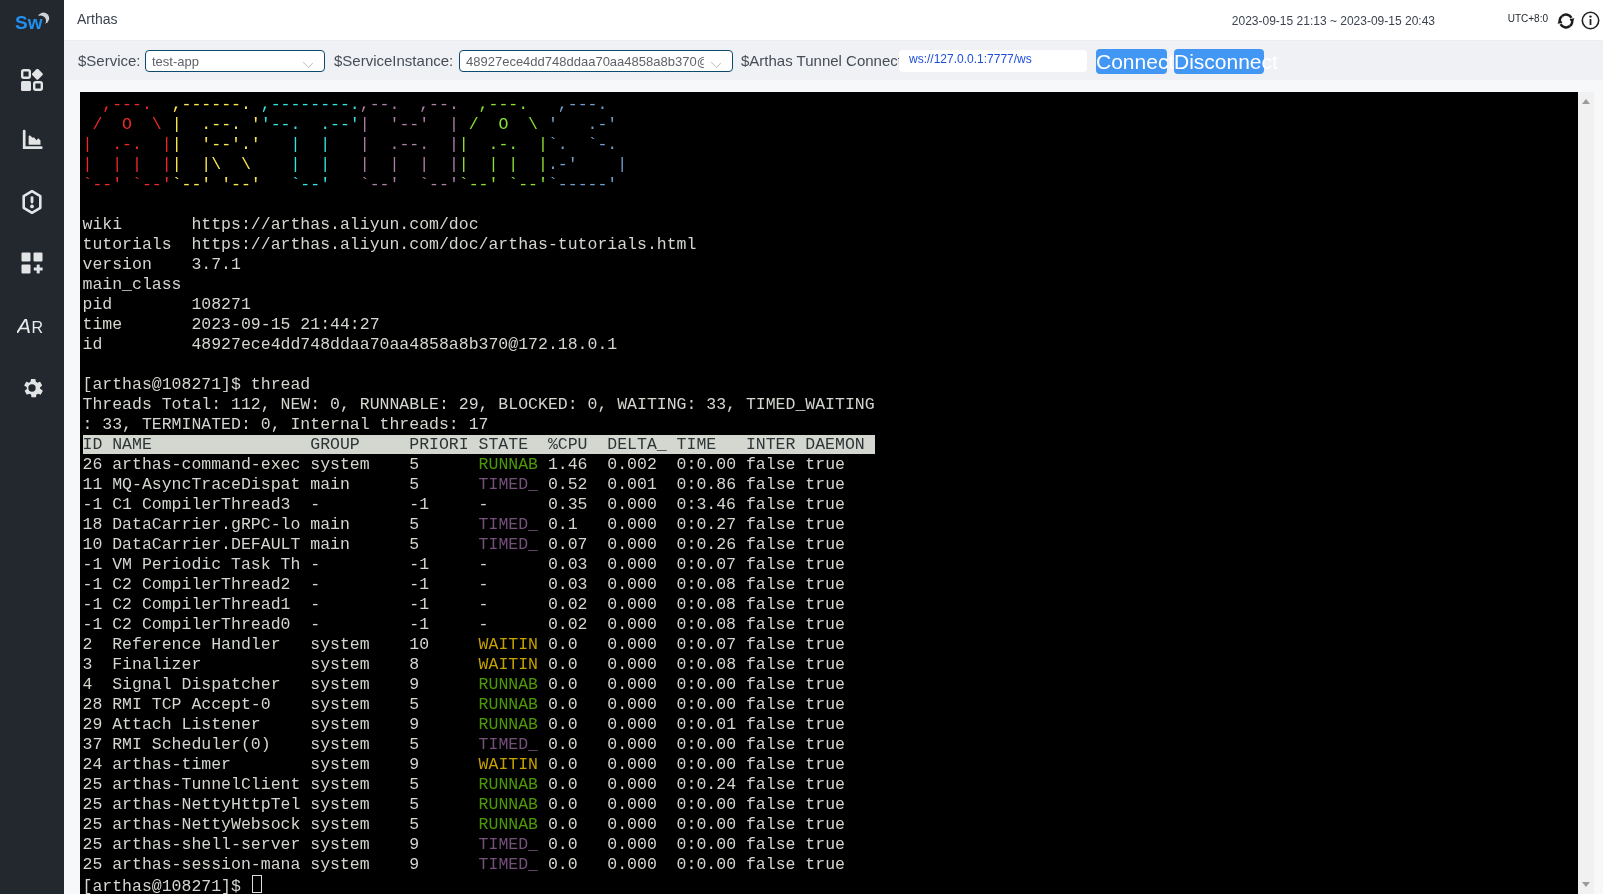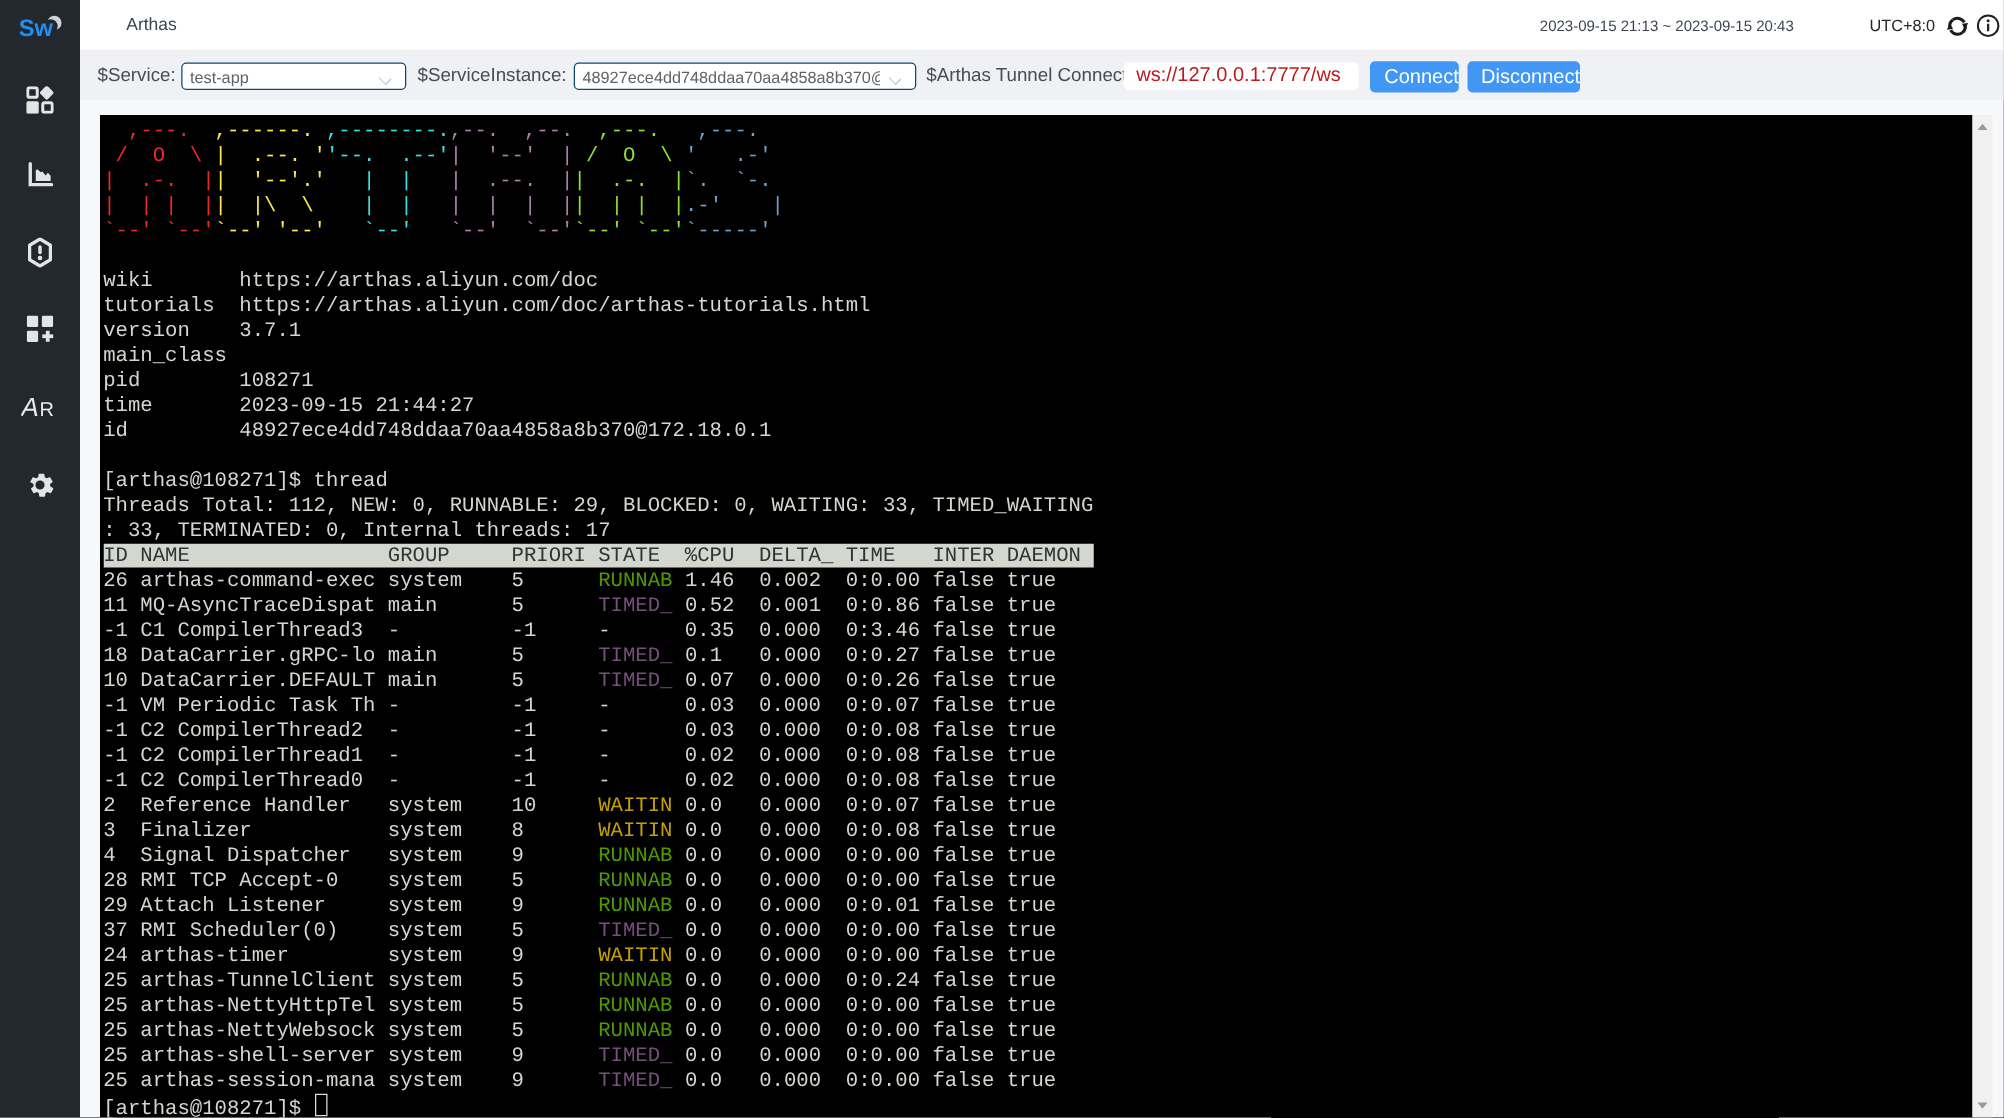--- a/index.html
+++ b/index.html
@@ -3,34 +3,34 @@
 <style>
 * { margin:0; padding:0; box-sizing:border-box; }
 body { width:1603px; height:894px; position:relative; overflow:hidden;
   background:#f7f8fa; font-family:"Liberation Sans", sans-serif; }
 
 #side { position:absolute; left:0; top:0; width:64px; height:894px; background:#23272e; }
 #side svg { position:absolute; left:50%; transform:translateX(-50%); }
 
 #hdr { position:absolute; left:64px; top:0; width:1539px; height:41px; background:#fff;
   border-bottom:1px solid #ededed; }
-#hdr .title { position:absolute; left:13px; top:11px; font-size:14px; color:#3d444f;margin-left:24px; }
+#hdr .title { position:absolute; left:13px; top:11px; font-size:14px; color:#3d444f; }
 #hdr .dates { position:absolute; right:168px; top:14px; font-size:12px; color:#3d444f; }
-#hdr .utc   { position:absolute; right:55px; top:13px; font-size:13px; color:#24292e; }
+#hdr .utc   { position:absolute; right:55px; top:13px; font-size:10px; color:#24292e; }
 
 #bar { position:absolute; left:64px; top:41px; width:1539px; height:39px; background:#eff1f4; }
 #bar .lbl { position:absolute; top:11px; font-size:15px; color:#464d56; }
 .box { position:absolute; top:9px; height:22px; background:#fff; border-radius:4px; }
 .sel { border:1px solid #0c4a6e; }
 .sel .tx { position:absolute; left:6px; top:3px; font-size:13px; color:#5f6368; white-space:nowrap; overflow:hidden; }
 .chev { position:absolute; top:8px; width:9px; height:9px; }
 .chev::before { content:""; position:absolute; left:0; top:0; width:7px; height:7px;
   border-right:1.6px solid #c0c4cc; border-bottom:1.6px solid #c0c4cc; transform:rotate(45deg) scale(1,0.8); }
 .btn { position:absolute; top:8px; height:25px; background:#4296f4; border-radius:4px;
-  color:#fff; font-size:16px; text-align:right; line-height:25px; }
+  color:#fff; font-size:21px; text-align:right; line-height:25px; }
 
 #term { position:absolute; left:80px; top:92px; width:1498px; height:802px; background:#000; }
 #tt { position:absolute; left:2.5px; top:2.5px; font-family:"Liberation Mono", monospace;
   font-size:16.51px; line-height:20px; color:#d3d7cf; white-space:pre; }
 #tt div { height:20px; }
 #tt b { font-weight:normal; }
 #tt .hd { background:#d3d7cf; color:#2e3436; }
 #tt .cur { display:inline-block; width:10px; height:18px; border:1.5px solid #dcdeda; vertical-align:-2px; margin-left:1px; }
 
 #sb { position:absolute; left:1578px; top:92px; width:16px; height:802px; background:#f1f1f1; }
@@ -64,21 +64,21 @@
       <div class="tx" style="width:150px">test-app</div>
       <div class="chev" style="left:158px"></div>
     </div>
   <div class="lbl" style="left:270px">$ServiceInstance:</div>
   <div class="box sel" style="left:395px;width:274px">
       <div class="tx" style="width:238px">48927ece4dd748ddaa70aa4858a8b370@172.18.0.1</div>
       <div class="chev" style="left:252px"></div>
     </div>
   <div class="lbl" style="left:677px">$Arthas Tunnel Connect:</div>
   <div class="box" style="left:835px;width:188px">
-      <div style="position:absolute;left:10px;top:2px;font-size:16px;color:#b91c1c;white-space:nowrap">ws://127.0.0.1:7777/ws</div>
+      <div style="position:absolute;left:10px;top:2px;font-size:12px;color:#1d4ed8;white-space:nowrap">ws://127.0.0.1:7777/ws</div>
     </div>
   <div class="btn" style="left:1032px;width:71px">Connect</div>
   <div class="btn" style="left:1110px;width:90px">Disconnect</div>
 </div>
 <div id="side">
   <svg style="top:5px" width="48" height="32" viewBox="0 0 48 32">
     <circle cx="35.5" cy="13.3" r="5.7" fill="#cfd3d7"></circle>
     <circle cx="32.5" cy="16.0" r="5.6" fill="#23272e"></circle>
     <text x="7" y="24" font-family="Liberation Sans" font-weight="bold" font-size="19" fill="#2090f0">Sw</text>
   </svg>

